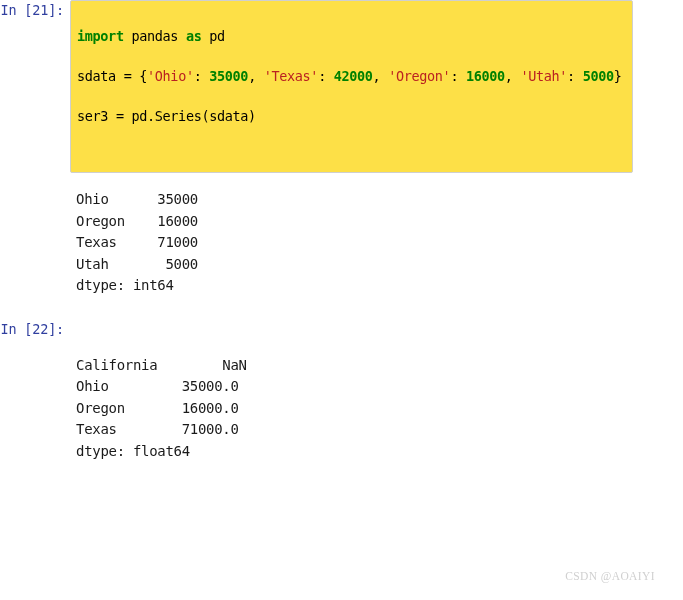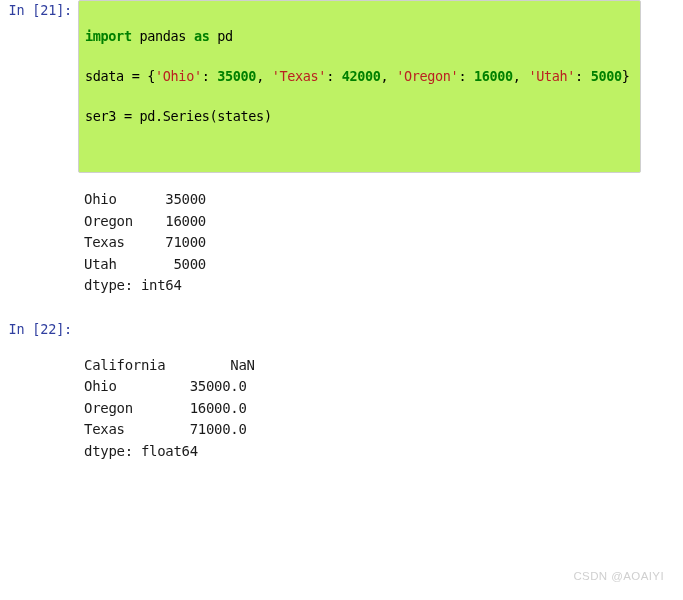--- a/index.html
+++ b/index.html
@@ -18,42 +18,41 @@
   .notebook {
     width: 683px;
     position: relative;
   }
 
   
   .cell {
     display: flex;
     align-items: flex-start;
     width: 633px;
-    padding-left: 8px;
   }
 
   .prompt {
     width: 70px;
     min-width: 70px;
     box-sizing: border-box;
     text-align: right;
     padding-right: 6px;
     font-family: "DejaVu Sans Mono", "Liberation Mono", monospace;
     font-size: 13.5px;
     line-height: 20px;
     letter-spacing: -0.2px;
     white-space: pre;
   }
   .prompt-in  { color: #303f9f; }
   .prompt-empty { color: transparent; }
 
   
   .input-wrap {
     flex: 1;
-    background: #bef264;
+    background: #fde047;
     border: 1px solid #cfcfcf;
     border-radius: 2px;
     padding: 5px 6px 6px 6px;
     box-sizing: border-box;
     min-height: 26px;
   }
   .code {
     font-family: "DejaVu Sans Mono", "Liberation Mono", monospace;
     font-size: 13.5px;
     line-height: 20px;
@@ -85,41 +84,41 @@
     white-space: pre;
     letter-spacing: -0.3px;
   }
 
   .gap-sm { height: 10px; }
   .gap-lg { height: 22px; }
 
   
   .watermark {
     position: absolute;
-    right: 19px;
+    right: 28px;
     bottom: 18px;
-    font-family: Liberation Sans, sans-serif;
+    font-family: Liberation Serif, serif;
     font-size: 11.5px;
     color: #d0d0d0;
     letter-spacing: 0.4px;
     user-select: none;
   }
 </style>
 </head>
 <body>
 
 <div class="notebook">
 
   <div class="cell">
     <div class="prompt prompt-in">In [21]:</div>
     <div class="input-wrap">
       <div class="code">
 <div class="code-line"><span class="kw">import</span> pandas <span class="kw">as</span> pd</div>
 <div class="code-line">sdata = <span class="pun">{</span><span class="str">'Ohio'</span>: <span class="num">35000</span>, <span class="str">'Texas'</span>: <span class="num">42000</span>, <span class="str">'Oregon'</span>: <span class="num">16000</span>, <span class="str">'Utah'</span>: <span class="num">5000</span><span class="pun">}</span></div>
-<div class="code-line">ser3 = pd.Series(states)</div>
+<div class="code-line">ser3 = pd.Series(sdata)</div>
       </div>
     </div>
   </div>
 
   <div class="gap-sm"></div>
 
   <div class="cell">
     <div class="prompt prompt-empty"></div>
     <div class="output-wrap">
       <div class="out-text">Ohio      35000

